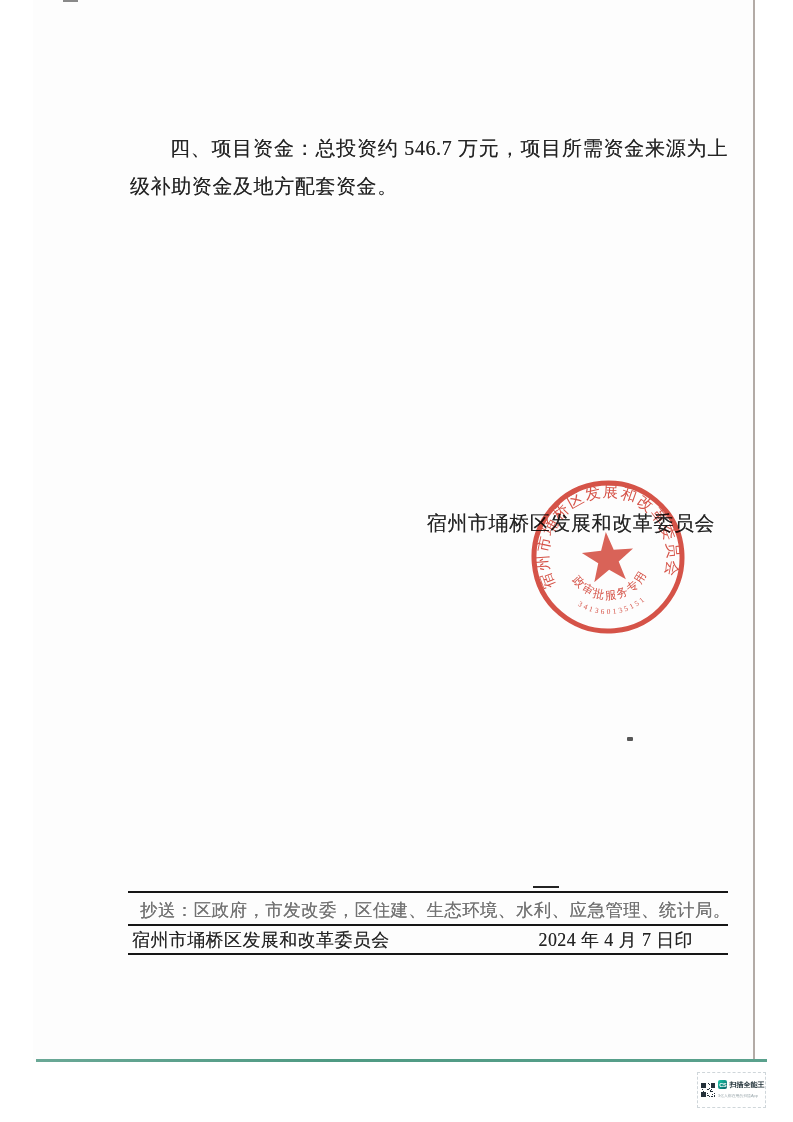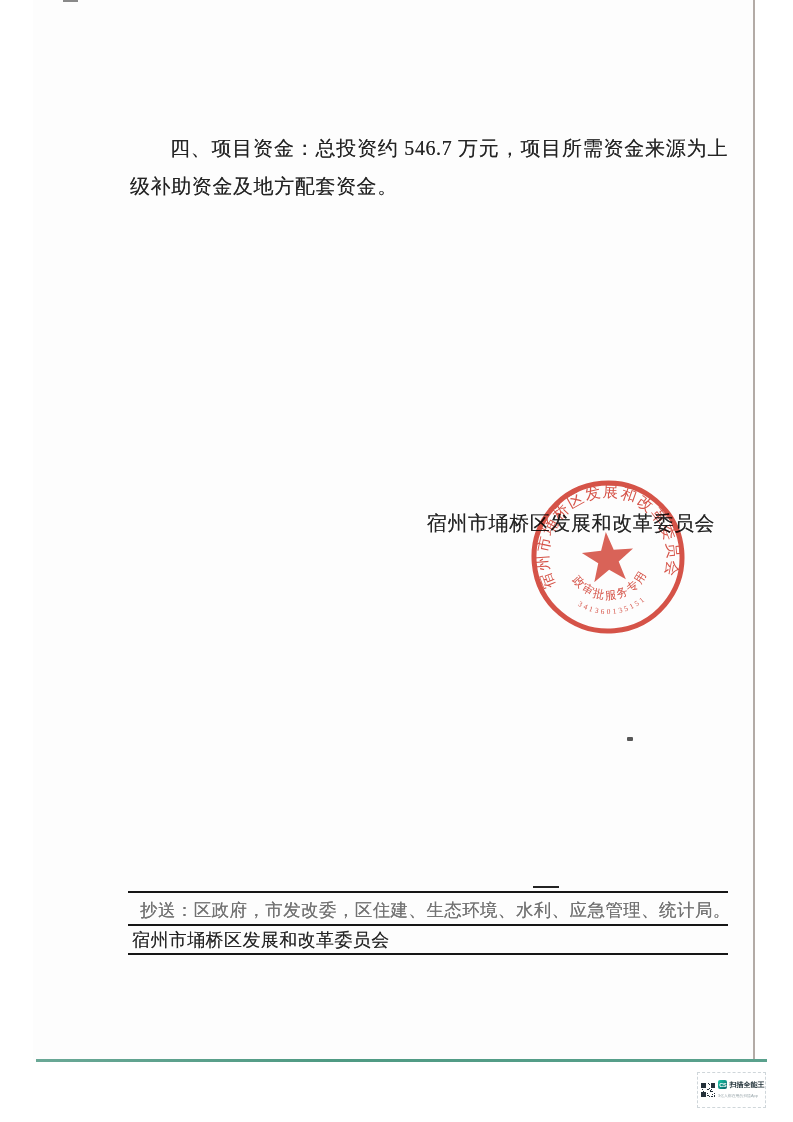--- a/index.html
+++ b/index.html
@@ -83,20 +83,21 @@
     </svg>
 
     <div class="artifact-speck"></div>
     <div class="artifact-dash"></div>
 
     <div class="rule rule1"></div>
     <div class="cc-line">抄送：区政府，市发改委，区住建、生态环境、水利、应急管理、统计局。</div>
     <div class="rule rule2"></div>
     <div class="issuer-row">
       <span>宿州市埇桥区发展和改革委员会</span>
+      <span>2024 年 4 月 7 日印</span>
     </div>
     <div class="rule rule3"></div>
   </div>
 
   <div class="page-right-edge"></div>
   <div class="page-bottom-edge"></div>
 
   <div class="scan-mark">
     <svg width="24" height="24" viewBox="0 0 21 21" shape-rendering="crispEdges" xmlns="http://www.w3.org/2000/svg">
       <rect width="21" height="21" fill="#fff"></rect>

